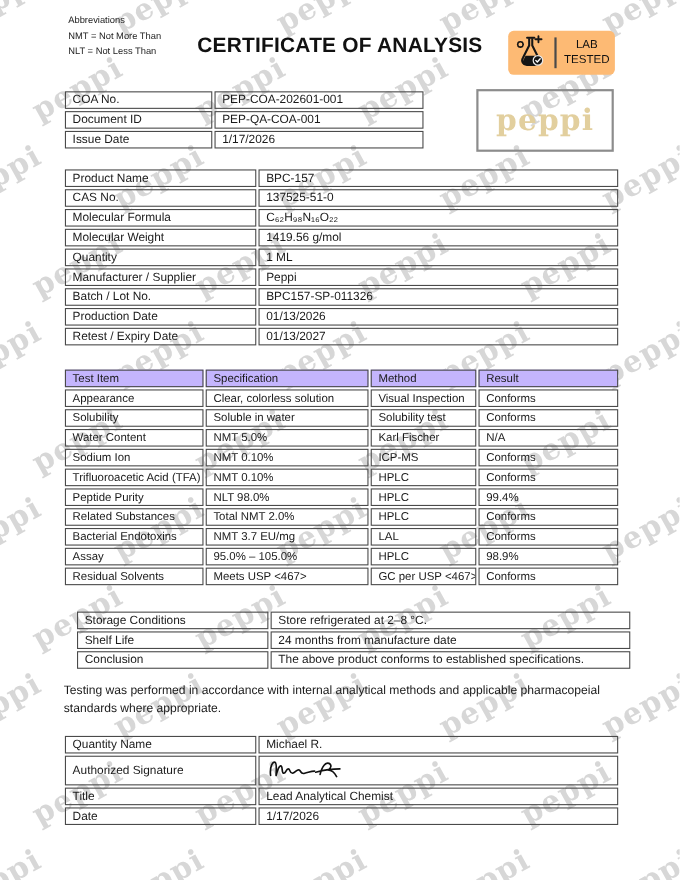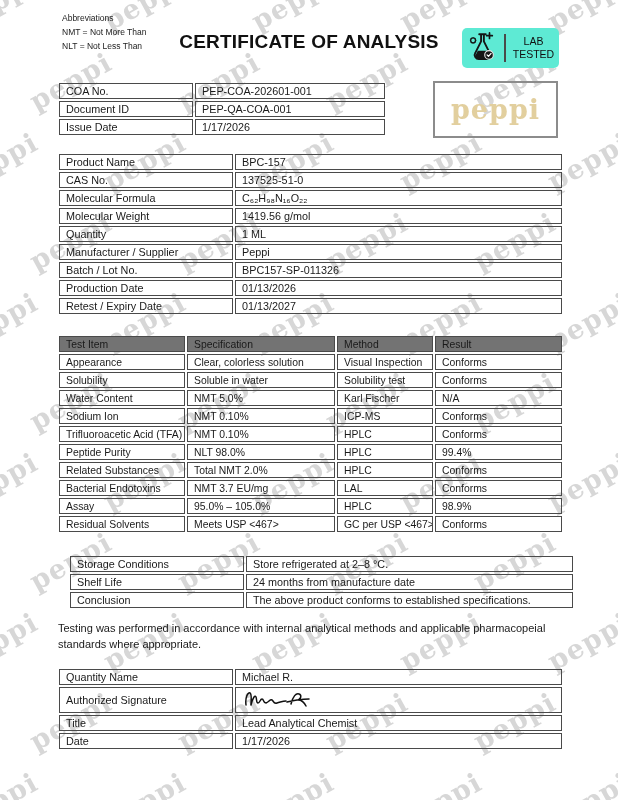--- a/index.html
+++ b/index.html
@@ -7,35 +7,35 @@
         font-family:"Liberation Sans","DejaVu Sans",sans-serif;color:#1a1a1a;}
   
   .wm-layer{position:absolute;inset:0;overflow:hidden;z-index:0;pointer-events:none;}
   .wm{position:absolute;font-family:"DejaVu Serif",serif;font-weight:bold;font-size:27px;
       color:#d7d7d7;transform:rotate(-29deg);letter-spacing:1px;white-space:nowrap;}
   .content{position:absolute;inset:0;z-index:1;}
   
   .abbrev{position:absolute;left:62px;top:11px;font-size:8.5px;line-height:14px;color:#222;}
   .doc-title{position:absolute;left:0;top:31px;width:100%;text-align:center;
              font-size:19px;font-weight:bold;letter-spacing:.2px;color:#111;}
-  .badge{position:absolute;left:462px;top:28px;width:97px;height:40px;background:#5eead4;
+  .badge{position:absolute;left:462px;top:28px;width:97px;height:40px;background:#fdba74;
          border-radius:5px;display:flex;align-items:center;justify-content:center;gap:7px;}
   .badge-divider{width:2px;height:28px;background:#4a4a4a;}
   .badge-text{font-size:10.5px;line-height:13px;text-align:center;color:#111;}
   
   .logo-box{position:absolute;left:433px;top:81px;width:121px;height:53px;border:2px solid #8c8c8c;
             display:flex;align-items:center;justify-content:center;background:transparent;}
   .logo-text{font-family:"DejaVu Serif",serif;font-weight:bold;font-size:27px;line-height:1;
              color:#e2cf9e;letter-spacing:1px;}
   
   table.grid{position:absolute;border-collapse:separate;border-spacing:2px;table-layout:fixed;}
   table.grid td,table.grid th{border:1px solid #4a4a4a;padding:0 6px;font-size:10.8px;
         height:14px;vertical-align:middle;background:transparent;text-align:left;
         overflow:hidden;white-space:nowrap;font-weight:normal;}
-  table.grid th{background:#737373;}
+  table.grid th{background:#c4b5fd;}
   #coa-table{left:57px;top:81px;width:330px;}
   #product-table{left:57px;top:152px;width:507px;}
   #tests-table{left:57px;top:334px;width:507px;}
   #tests-table td,#tests-table th{font-size:10.4px;}
   #storage-table{left:68px;top:554px;width:507px;}
   #signoff-table{left:57px;top:667px;width:507px;}
   .note{position:absolute;left:58px;top:621px;width:517px;font-size:11px;line-height:15.5px;color:#1a1a1a;}
   .sig-cell{height:20px;}
 </style>
 </head>

